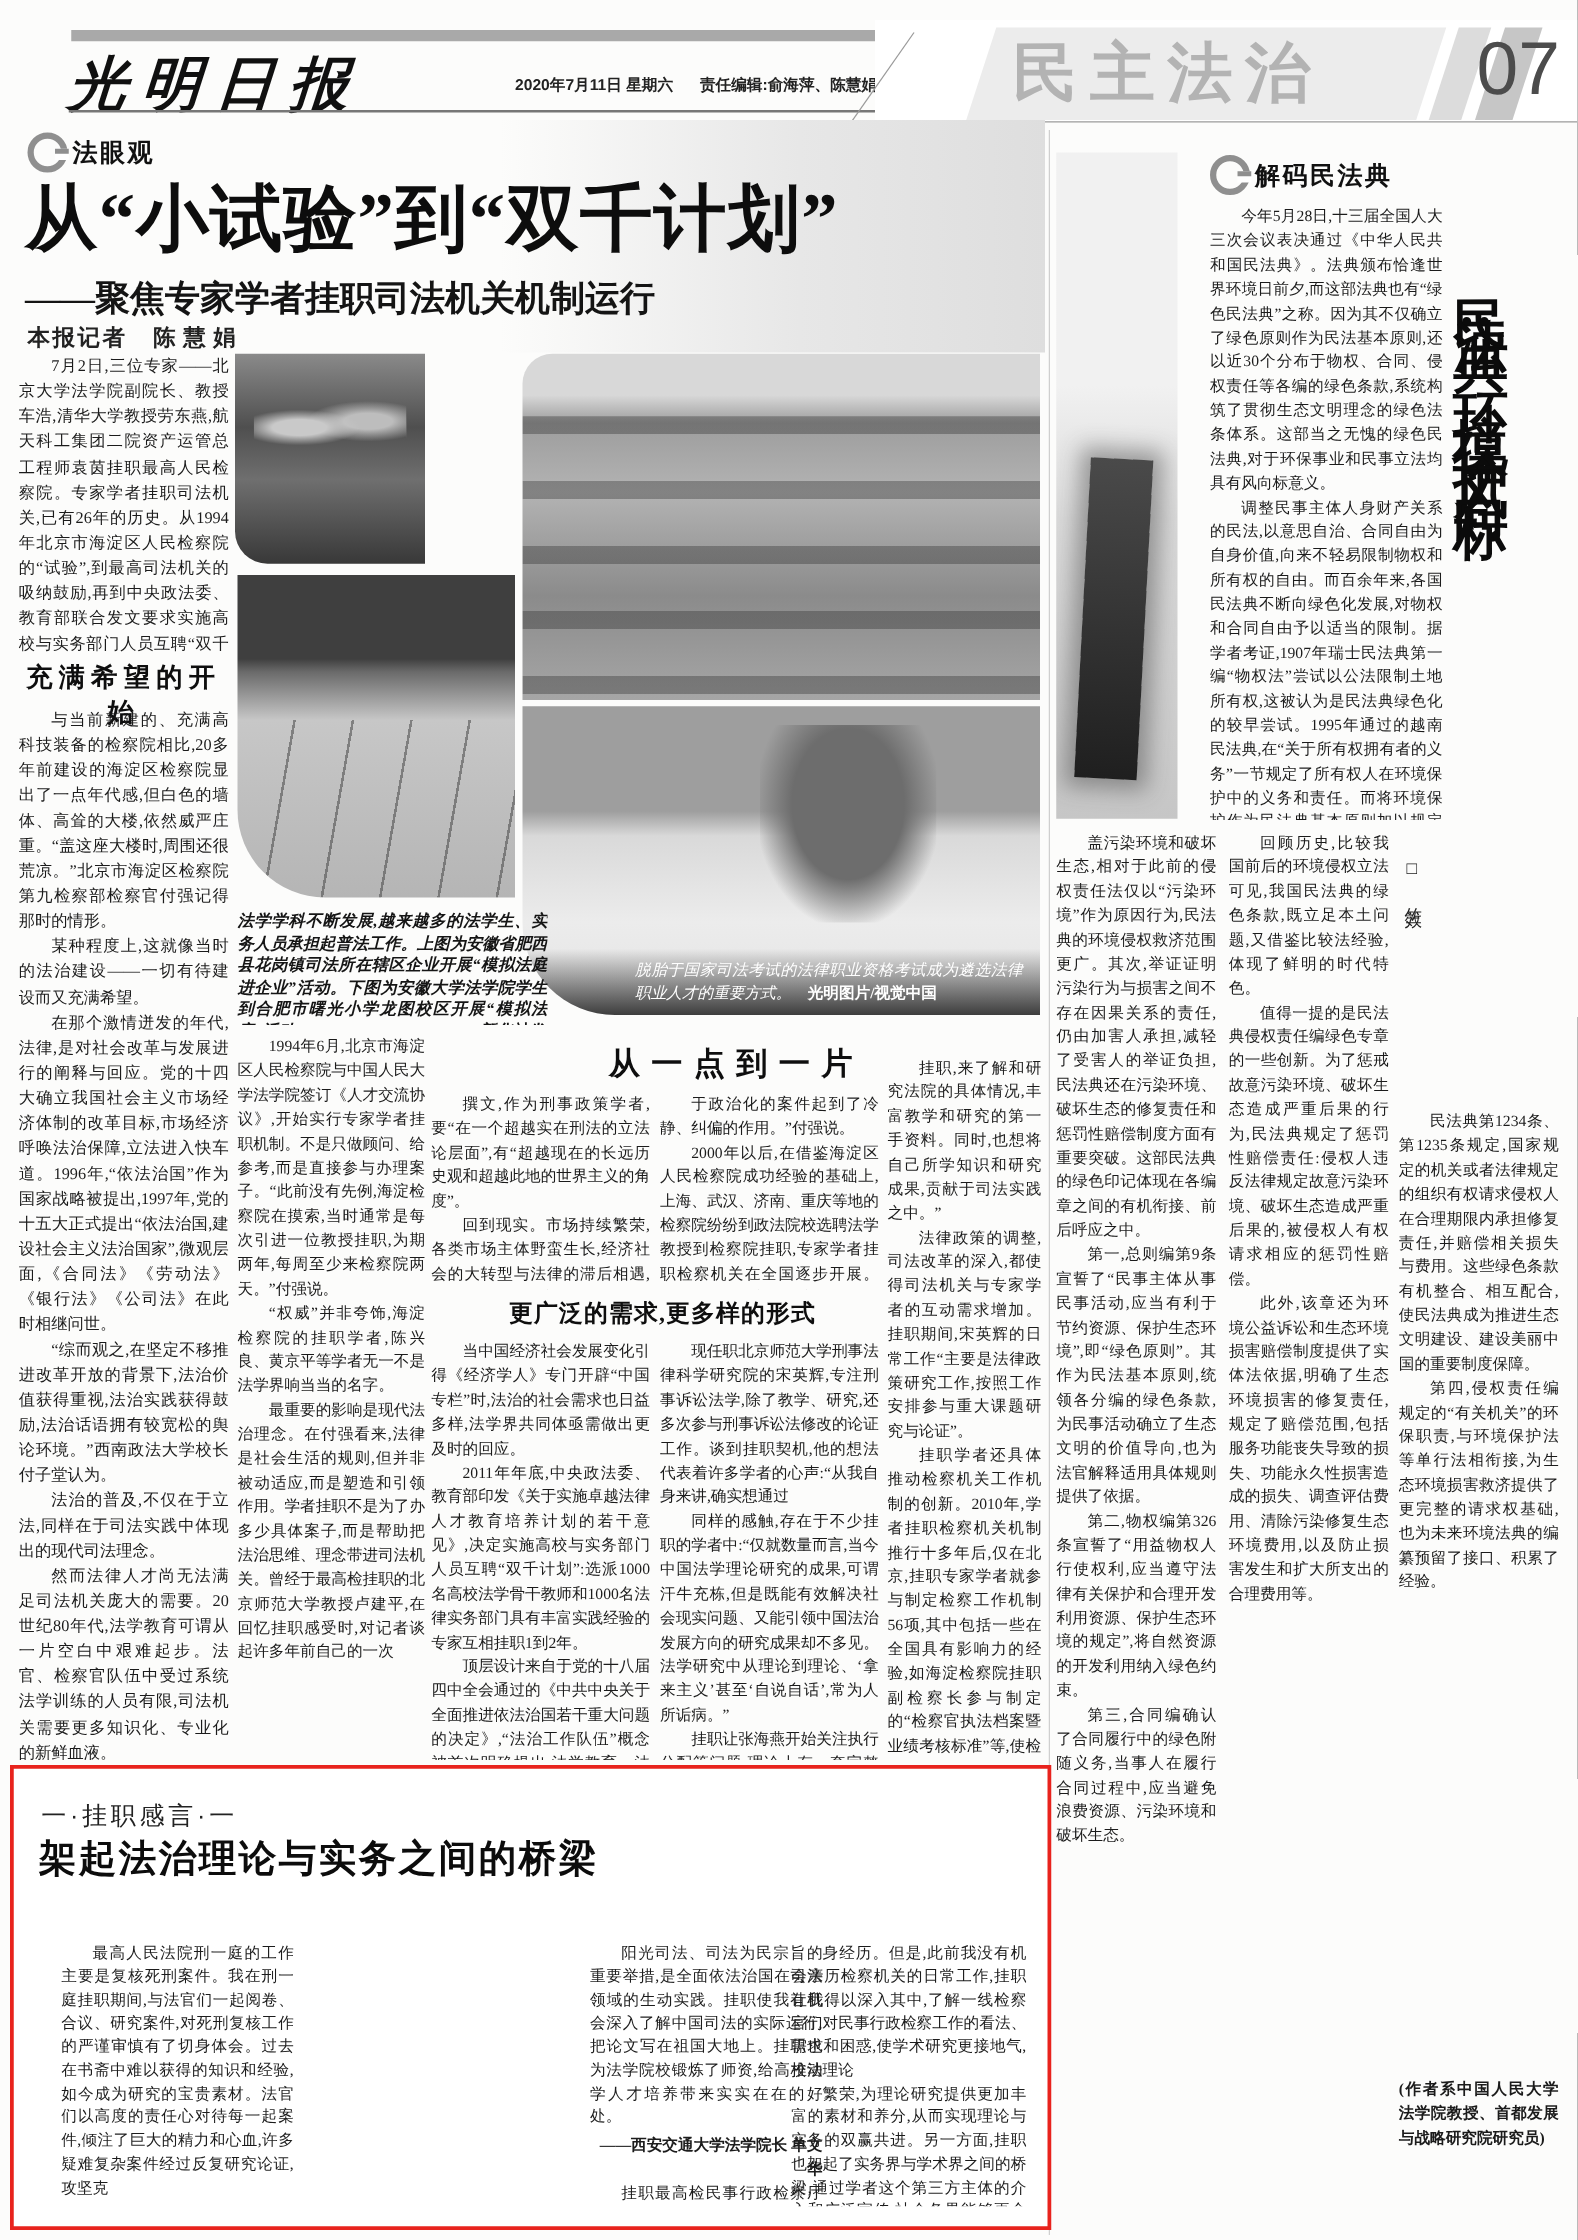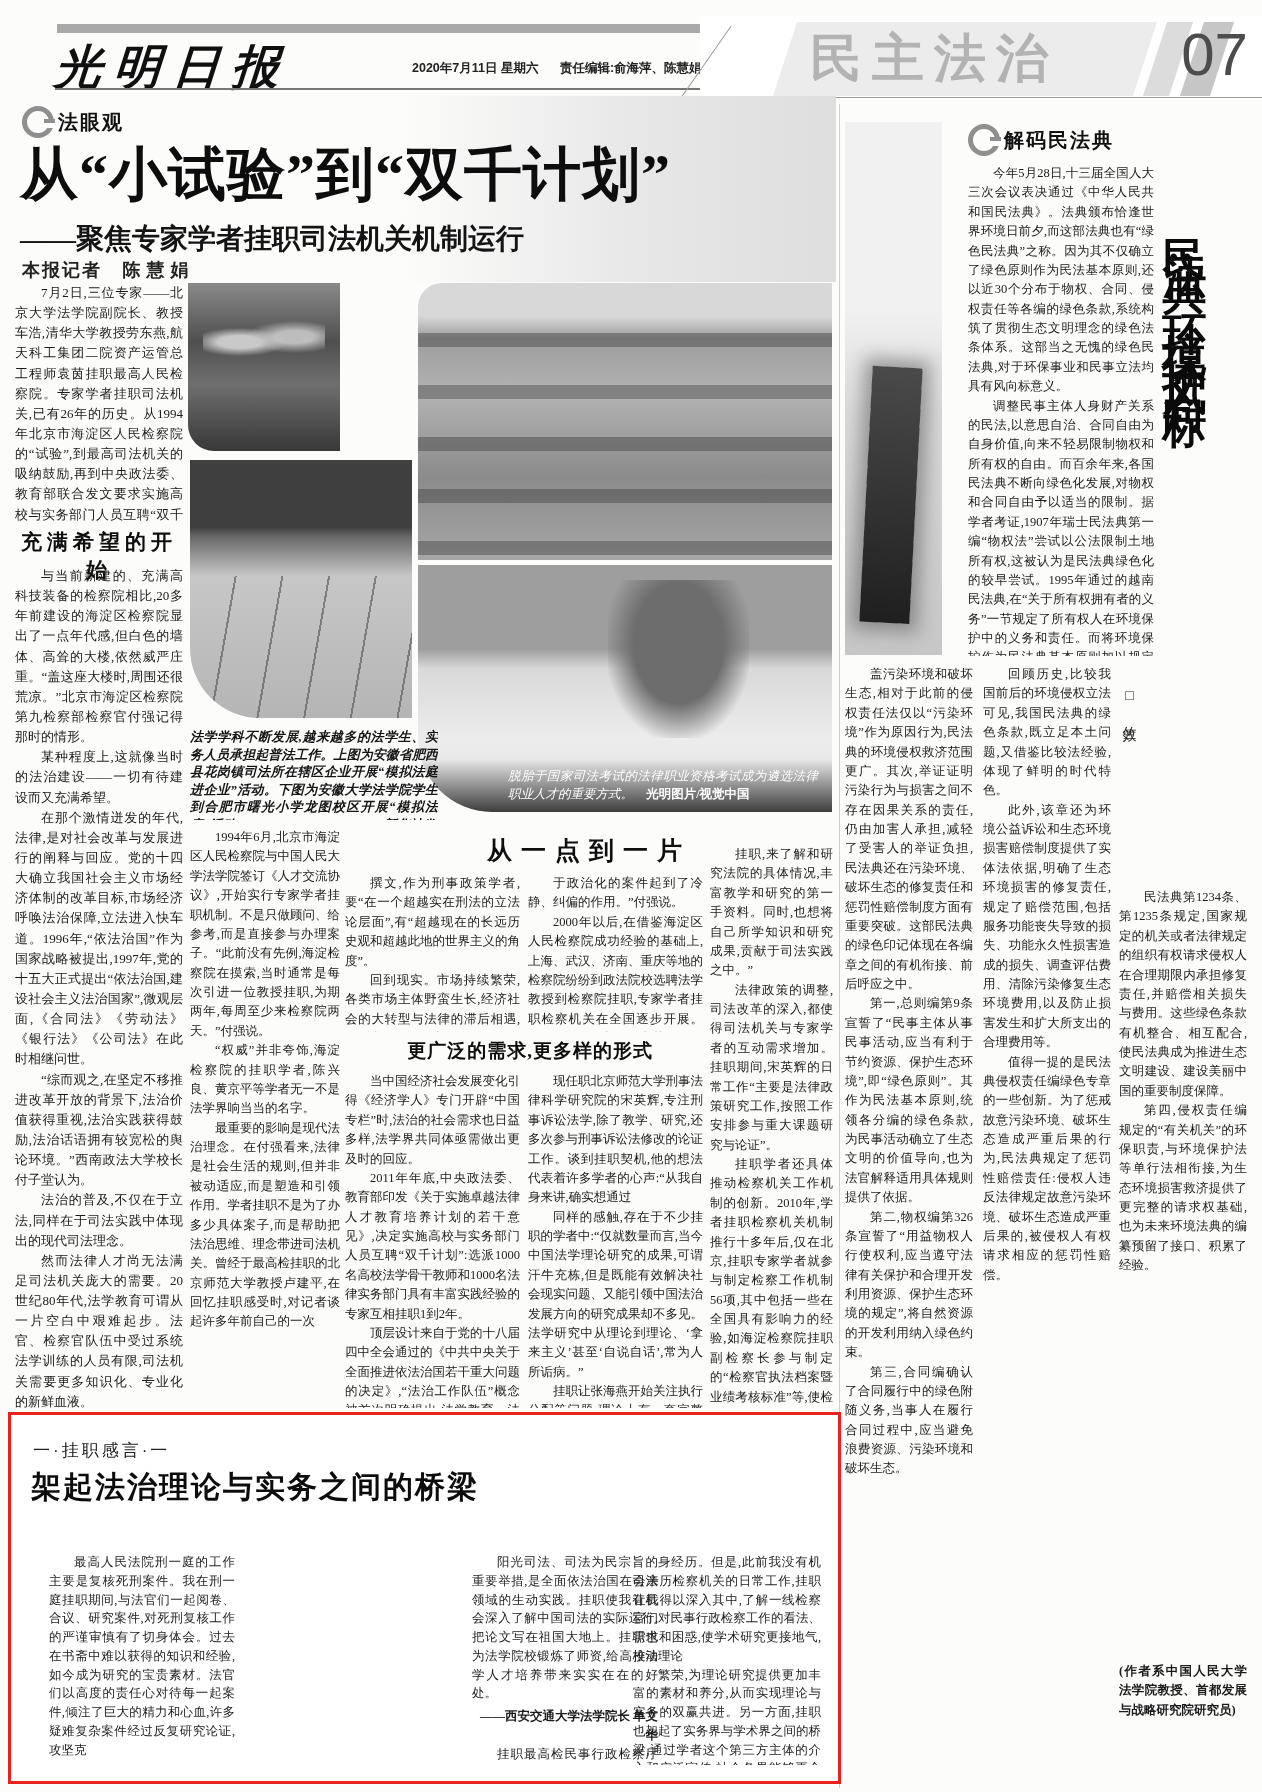--- a/index.html
+++ b/index.html
@@ -76,21 +76,21 @@
         font-style:italic;font-weight:bold;text-align:justify;color:#151515;overflow:hidden;}
   .capL .credit{font-style:normal;float:right;font-weight:bold;}
   
   .vdiv{position:absolute;left:839px;top:104px;width:1px;height:1684px;background:#cfcfcf;}
   .vtitle{position:absolute;left:1148px;top:205px;width:66px;height:676px;
           writing-mode:vertical-rl;font-size:44px;font-weight:900;letter-spacing:15px;color:#0b0b0b;}
   .vauthor{position:absolute;left:1120px;top:688px;writing-mode:vertical-rl;font-size:14px;color:#222;letter-spacing:4px;}
   .credit-line{font-weight:bold;}
   
   .redbox{position:absolute;left:8px;top:1412px;width:833px;height:372px;border:3px solid #e8231d;background:#fff;box-sizing:border-box;}
-  .rb-label{position:absolute;left:22px;top:24px;font-size:17px;color:#222;letter-spacing:3px;
+  .rb-label{position:absolute;left:22px;top:24px;font-size:20px;color:#222;letter-spacing:3px;
             font-family:"Liberation Sans","DejaVu Sans",sans-serif;}
   .rb-headline{position:absolute;left:20px;top:52px;font-size:30px;font-weight:900;letter-spacing:2px;color:#0c0c0c;}
   .rb-col{position:absolute;top:138px;width:186px;height:212px;font-size:12.5px;line-height:1.5;
           text-align:justify;overflow:hidden;}
   .rb-sig{margin-top:4px;font-weight:bold;text-indent:0;text-align:right;}
 </style>
 </head>
 <body>
 
 <div class="page">
@@ -201,22 +201,22 @@
   <div class="vtitle">民法典:环境保护风向标</div>
   <div class="vauthor">□ 竺效</div>
   <div class="tcol" style="left:845px;top:665px;width:128px;height:1118px;">
       <p class="para">盖污染环境和破坏生态,相对于此前的侵权责任法仅以“污染环境”作为原因行为,民法典的环境侵权救济范围更广。其次,举证证明污染行为与损害之间不存在因果关系的责任,仍由加害人承担,减轻了受害人的举证负担,民法典还在污染环境、破坏生态的修复责任和惩罚性赔偿制度方面有重要突破。这部民法典的绿色印记体现在各编章之间的有机衔接、前后呼应之中。</p>
       <p class="para">第一,总则编第9条宣誓了“民事主体从事民事活动,应当有利于节约资源、保护生态环境”,即“绿色原则”。其作为民法基本原则,统领各分编的绿色条款,为民事活动确立了生态文明的价值导向,也为法官解释适用具体规则提供了依据。</p>
       <p class="para">第二,物权编第326条宣誓了“用益物权人行使权利,应当遵守法律有关保护和合理开发利用资源、保护生态环境的规定”,将自然资源的开发利用纳入绿色约束。</p>
       <p class="para">第三,合同编确认了合同履行中的绿色附随义务,当事人在履行合同过程中,应当避免浪费资源、污染环境和破坏生态。</p>
     </div>
   <div class="tcol" style="left:983px;top:665px;width:128px;height:1118px;">
       <p class="para">回顾历史,比较我国前后的环境侵权立法可见,我国民法典的绿色条款,既立足本土问题,又借鉴比较法经验,体现了鲜明的时代特色。</p>
+      <p class="para">值得一提的是民法典侵权责任编绿色专章的一些创新。为了惩戒故意污染环境、破坏生态造成严重后果的行为,民法典规定了惩罚性赔偿责任:侵权人违反法律规定故意污染环境、破坏生态造成严重后果的,被侵权人有权请求相应的惩罚性赔偿。</p>
       <p class="para">此外,该章还为环境公益诉讼和生态环境损害赔偿制度提供了实体法依据,明确了生态环境损害的修复责任,规定了赔偿范围,包括服务功能丧失导致的损失、功能永久性损害造成的损失、调查评估费用、清除污染修复生态环境费用,以及防止损害发生和扩大所支出的合理费用等。</p>
-      <p class="para">值得一提的是民法典侵权责任编绿色专章的一些创新。为了惩戒故意污染环境、破坏生态造成严重后果的行为,民法典规定了惩罚性赔偿责任:侵权人违反法律规定故意污染环境、破坏生态造成严重后果的,被侵权人有权请求相应的惩罚性赔偿。</p>
     </div>
   <div class="tcol" style="left:1119px;top:888px;width:128px;height:840px;">
       <p class="para">民法典第1234条、第1235条规定,国家规定的机关或者法律规定的组织有权请求侵权人在合理期限内承担修复责任,并赔偿相关损失与费用。这些绿色条款有机整合、相互配合,使民法典成为推进生态文明建设、建设美丽中国的重要制度保障。</p>
       <p class="para">第四,侵权责任编规定的“有关机关”的环保职责,与环境保护法等单行法相衔接,为生态环境损害救济提供了更完整的请求权基础,也为未来环境法典的编纂预留了接口、积累了经验。</p>
     </div>
   <div class="tcol credit-line" style="left:1119px;top:1662px;width:128px;height:110px;">(作者系中国人民大学法学院教授、首都发展与战略研究院研究员)</div>
 
   <div class="redbox">
     <div class="rb-label">一·挂职感言·一</div>
     <div class="rb-headline">架起法治理论与实务之间的桥梁</div>

